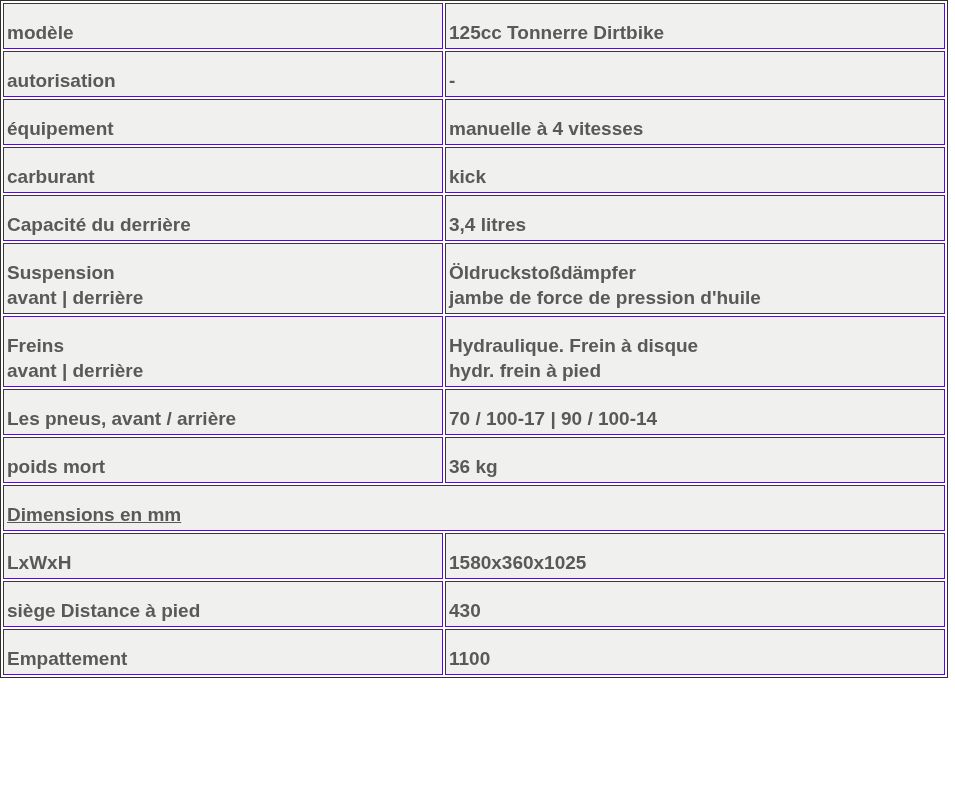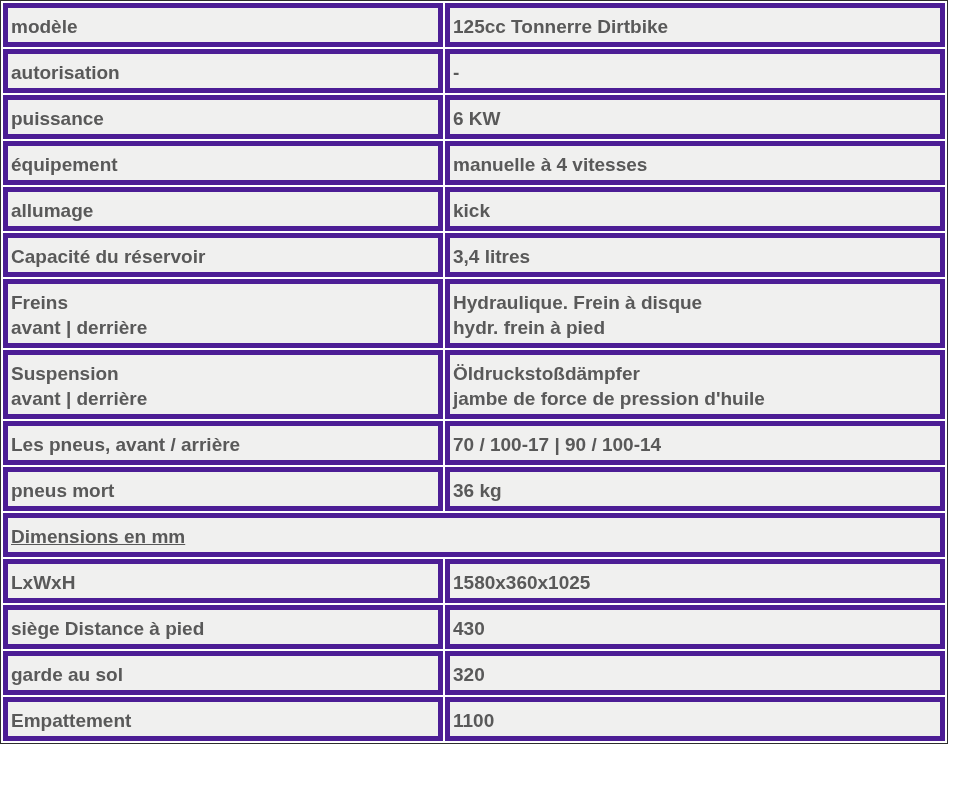--- a/index.html
+++ b/index.html
@@ -16,27 +16,27 @@
     border-spacing: 2px;
     width: 948px;
     margin: 0;
     background: #ffffff;
     border: 1px solid #2e2e2e;
     table-layout: fixed;
   }
   col.c-label { width: 440px; }
   col.c-value { width: auto; }
   td {
-    border: 5px solid #4c1d95;
+    border: 1px solid #4c1d95;
     background: #f0f0ef;
     color: #595959;
     font-size: 19px;
     font-weight: bold;
     line-height: 25px;
-    padding: 6px 3px 3px 3px;
+    padding: 16px 3px 3px 3px;
     vertical-align: middle;
     white-space: pre-line;
     overflow: hidden;
   }
   td.span2 { white-space: nowrap; text-decoration: underline; }
 </style>
 </head>
 <body>
 
 <table class="specs">
@@ -47,68 +47,60 @@
   <tbody>
     <tr>
       <td>modèle</td>
       <td>125cc Tonnerre Dirtbike</td>
     </tr>
     <tr>
       <td>autorisation</td>
       <td>-</td>
     </tr>
     <tr>
-      <td>puissance</td>
-      <td>6 KW</td>
-    </tr>
-    <tr>
       <td>équipement</td>
       <td>manuelle à 4 vitesses</td>
     </tr>
     <tr>
-      <td>allumage</td>
+      <td>carburant</td>
       <td>kick</td>
     </tr>
     <tr>
-      <td>Capacité du réservoir</td>
+      <td>Capacité du derrière</td>
       <td>3,4 litres</td>
+    </tr>
+    <tr>
+      <td>Suspension
+avant | derrière</td>
+      <td>Öldruckstoßdämpfer
+jambe de force de pression d'huile</td>
     </tr>
     <tr>
       <td>Freins
 avant | derrière</td>
       <td>Hydraulique. Frein à disque
 hydr. frein à pied</td>
     </tr>
     <tr>
-      <td>Suspension
-avant | derrière</td>
-      <td>Öldruckstoßdämpfer
-jambe de force de pression d'huile</td>
-    </tr>
-    <tr>
       <td>Les pneus, avant / arrière</td>
       <td>70 / 100-17 | 90 / 100-14</td>
     </tr>
     <tr>
-      <td>pneus mort</td>
+      <td>poids mort</td>
       <td>36 kg</td>
     </tr>
     <tr>
       <td class="span2" colspan="2">Dimensions en mm</td>
     </tr>
     <tr>
       <td>LxWxH</td>
       <td>1580x360x1025</td>
     </tr>
     <tr>
       <td>siège Distance à pied</td>
       <td>430</td>
     </tr>
     <tr>
-      <td>garde au sol</td>
-      <td>320</td>
-    </tr>
-    <tr>
       <td>Empattement</td>
       <td>1100</td>
     </tr>
   </tbody>
 </table>
 
 </body></html>

